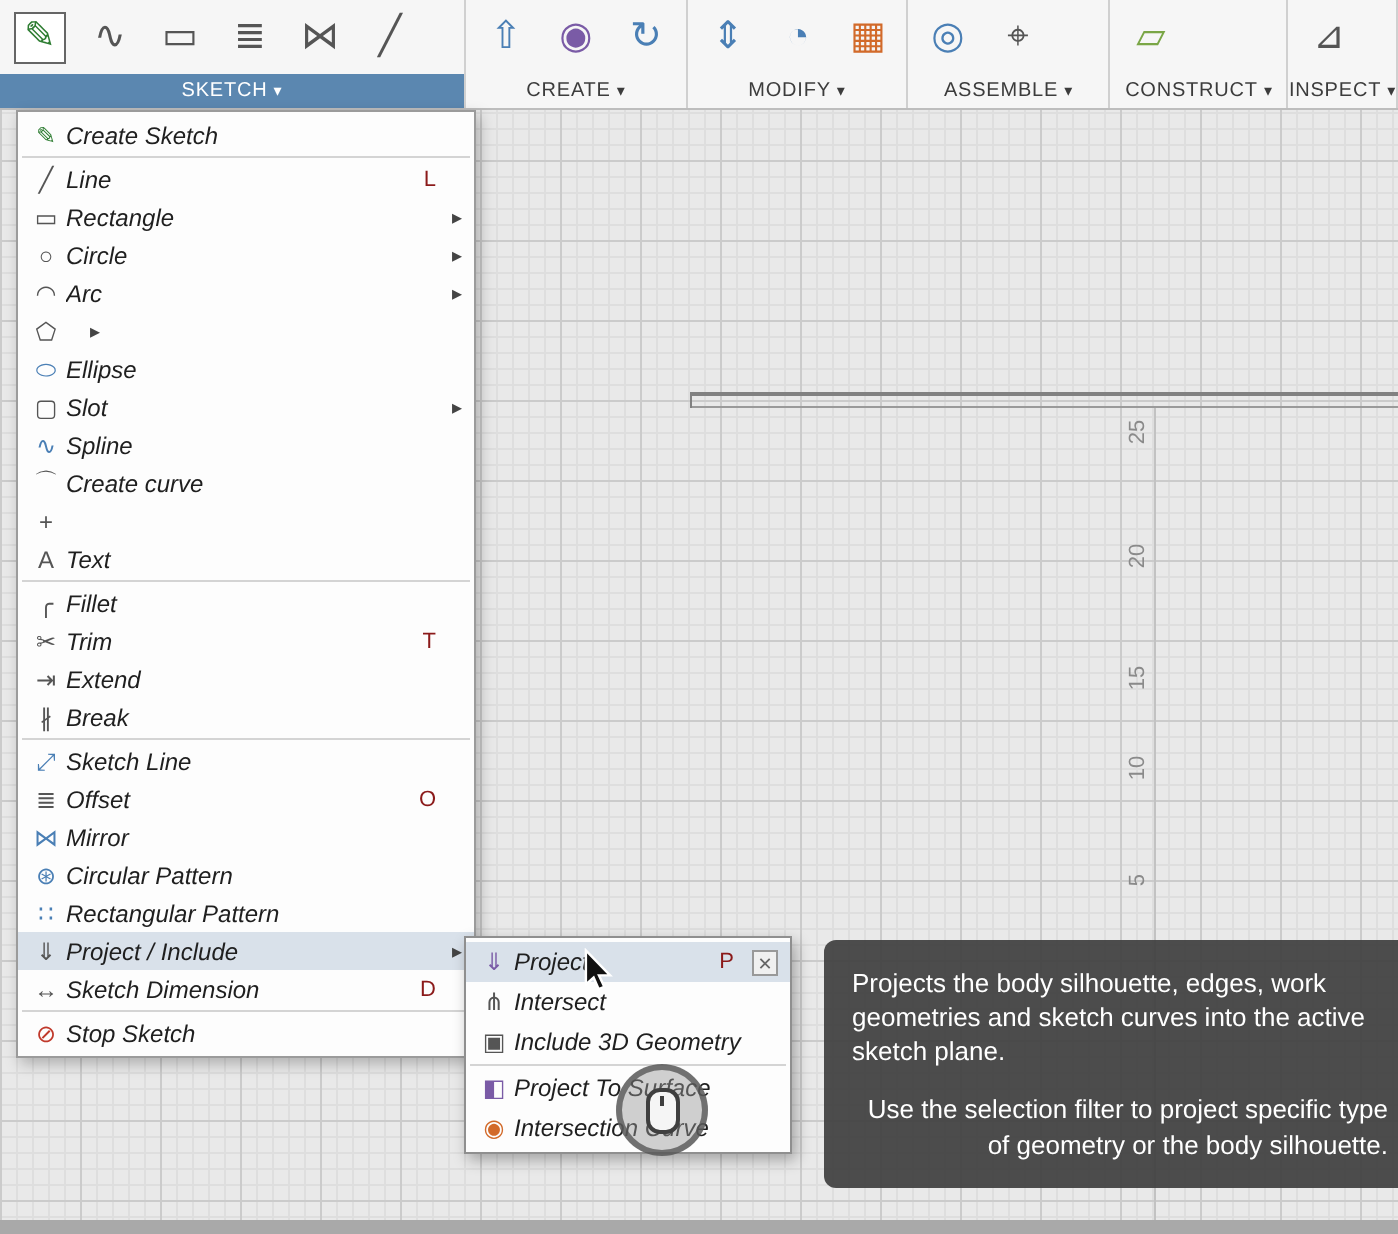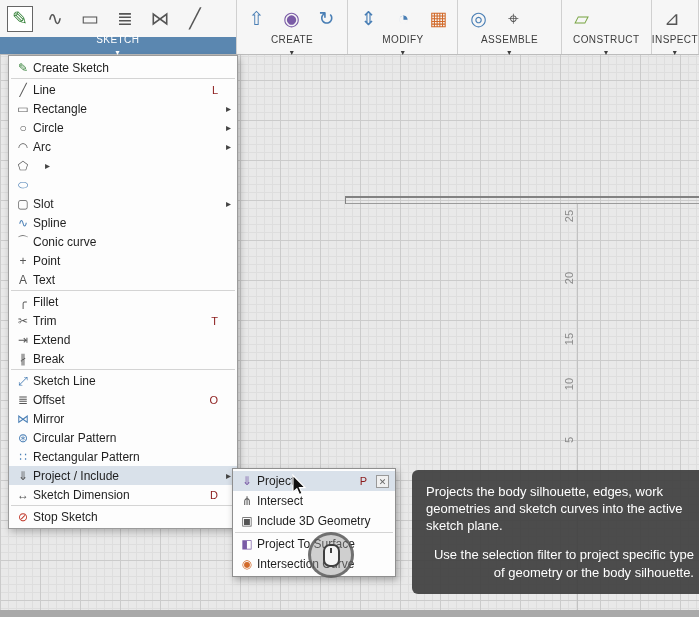--- a/index.html
+++ b/index.html
@@ -39,34 +39,34 @@
   .tgroup:nth-child(5){width:92px;}
   .tgroup:nth-child(6){flex:1;}
   .ticons{display:flex;align-items:center;gap:9px;height:37px;padding:0 7px;}
   .ticon{
     width:26px;height:26px;line-height:26px;text-align:center;font-size:19px;
     color:#555;cursor:pointer;flex:none;
   }
   .ticon.boxed{border:1px solid #666;background:#ffffff;box-sizing:border-box;line-height:24px;}
   .tlabel{
     height:17px;display:flex;align-items:center;justify-content:center;gap:3px;
-    font-size:10px;color:#3c3c3c;letter-spacing:.4px;white-space:nowrap;cursor:pointer;flex-direction:column;
+    font-size:10px;color:#3c3c3c;letter-spacing:.4px;white-space:nowrap;cursor:pointer;
   }
   .caret{font-size:8px;color:inherit;}
   .tgroup.active .tlabel{background:var(--accent,#5b87b0);color:#fff;}
   
   .menu{
     position:absolute;left:8px;top:55px;width:228px;background:#fdfdfd;
     border:1px solid #9b9b9b;box-shadow:2px 3px 7px rgba(0,0,0,.25);
     padding:2px 0;z-index:10;
   }
   .mi{display:flex;align-items:center;height:19px;padding:0 6px 0 4px;font-size:12px;color:#1f1f1f;cursor:pointer;}
   .mi.highlight{background:#d9e1ea;}
   .mi-icon{width:20px;flex:none;text-align:center;font-size:12px;color:#555;}
-  .mi-label{flex:1;white-space:nowrap;overflow:hidden;}
+  .mi-label{flex:1;white-space:nowrap;overflow:hidden;font-style:italic;}
   .mi-shortcut{color:#8b1a1a;font-size:11px;margin:0 5px 0 4px;}
   .mi-arrow{font-size:10px;color:#444;width:8px;text-align:right;}
   .menu-sep{border-top:1px solid #d4d4d4;margin:1px 2px;}
   
   .submenu{
     position:absolute;left:232px;top:468px;width:162px;background:#fdfdfd;
     border:1px solid #8f8f8f;box-shadow:2px 3px 7px rgba(0,0,0,.3);
     padding:2px 0;z-index:11;
   }
   .submenu .mi{height:20px;}
@@ -213,44 +213,44 @@
     <span class="mi-shortcut"></span>
     <span class="mi-arrow">▸</span>
   </div>
       <div class="mi">
     <span class="mi-icon">⬠</span>
     <span class="mi-shortcut"></span>
     <span class="mi-arrow">▸</span>
   </div>
       <div class="mi">
     <span class="mi-icon" style="color: rgb(74, 127, 181);">⬭</span>
+    <span class="mi-label">Ellipse</span>
     <span class="mi-shortcut"></span>
     <span class="mi-arrow"></span>
   </div>
       <div class="mi">
     <span class="mi-icon">▢</span>
     <span class="mi-label">Slot</span>
     <span class="mi-shortcut"></span>
     <span class="mi-arrow">▸</span>
   </div>
       <div class="mi">
     <span class="mi-icon" style="color: rgb(74, 127, 181);">∿</span>
     <span class="mi-label">Spline</span>
     <span class="mi-shortcut"></span>
     <span class="mi-arrow"></span>
   </div>
       <div class="mi">
     <span class="mi-icon">⌒</span>
-    <span class="mi-label">Conic curve</span>
+    <span class="mi-label">Create curve</span>
     <span class="mi-shortcut"></span>
     <span class="mi-arrow"></span>
   </div>
       <div class="mi">
     <span class="mi-icon">+</span>
-    <span class="mi-label">Point</span>
     <span class="mi-shortcut"></span>
     <span class="mi-arrow"></span>
   </div>
       <div class="mi">
     <span class="mi-icon">A</span>
     <span class="mi-label">Text</span>
     <span class="mi-shortcut"></span>
     <span class="mi-arrow"></span>
   </div>
       <div class="menu-sep"></div>

